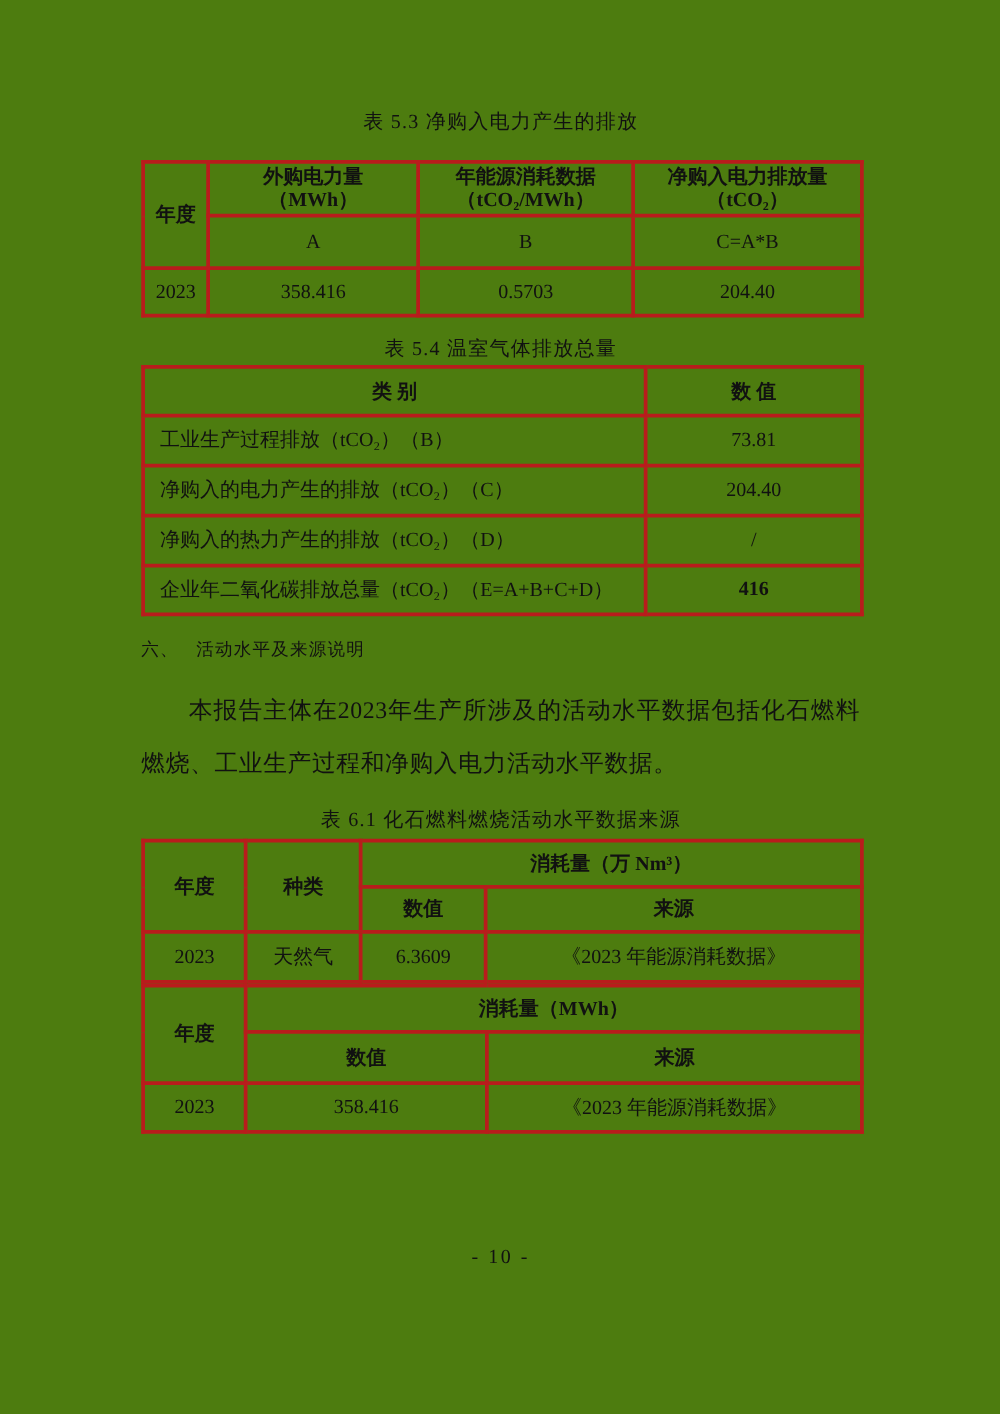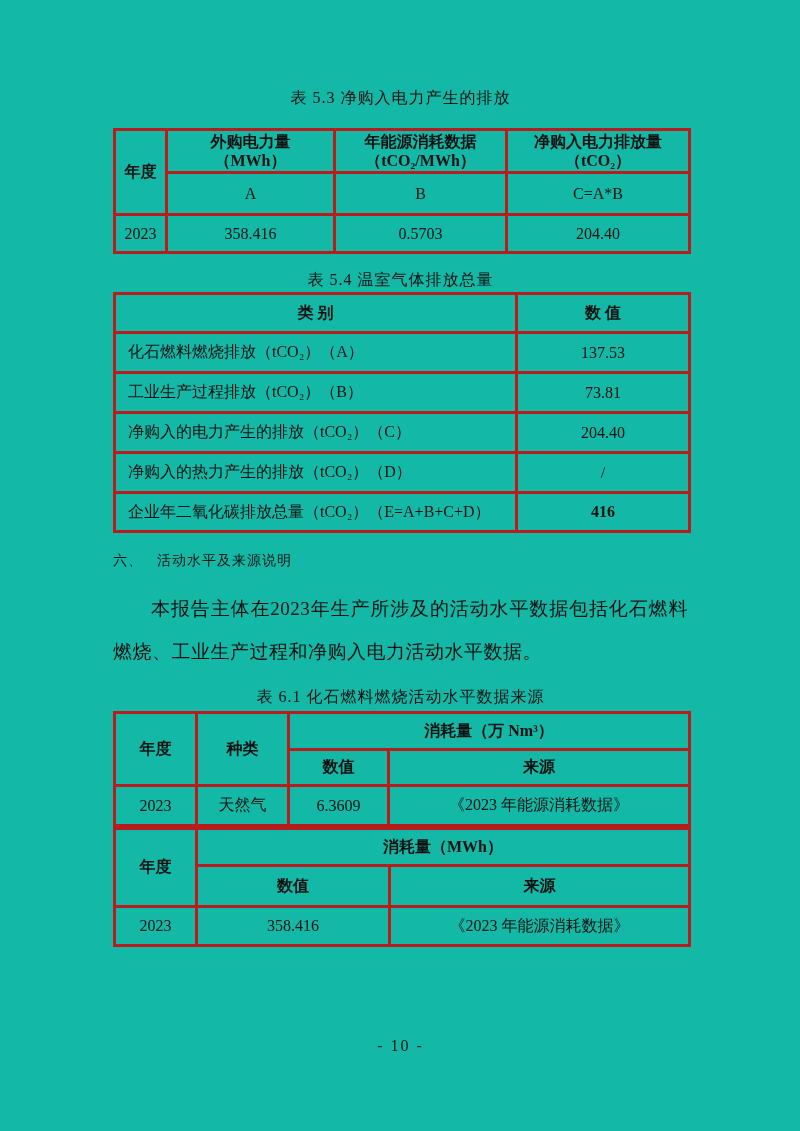--- a/index.html
+++ b/index.html
@@ -4,21 +4,21 @@
 <style>
   html, body {
     margin: 0; padding: 0;
     background: #ffffff;
     font-family: "Liberation Serif", "DejaVu Serif", serif;
     color: #111111;
   }
   .page {
     position: relative;
     width: 800px; height: 1131px;
-    background: #14b8a6;
+    background: #4d7c0f;
     overflow: hidden;
   }
   .content {
     margin-left: 113px;
     width: 575px;
     padding-top: 86px;
   }
   .tbl-title {
     text-align: center;
     font-size: 16px;
@@ -131,24 +131,20 @@
       <colgroup>
         <col style="width:402px">
           <col style="width:173px">
       </colgroup>
       <tbody>
           <tr class="h36">
         <td class="hdr">类 别</td>
         <td class="hdr">数 值</td>
       </tr>
       <tr class="h37">
-        <td class="label-cell">化石燃料燃烧排放（tCO₂）（A）</td>
-        <td>137.53</td>
-      </tr>
-      <tr class="h37">
         <td class="label-cell">工业生产过程排放（tCO₂）（B）</td>
         <td>73.81</td>
       </tr>
       <tr class="h37">
         <td class="label-cell">净购入的电力产生的排放（tCO₂）（C）</td>
         <td>204.40</td>
       </tr>
       <tr class="h37">
         <td class="label-cell">净购入的热力产生的排放（tCO₂）（D）</td>
         <td>/</td>

